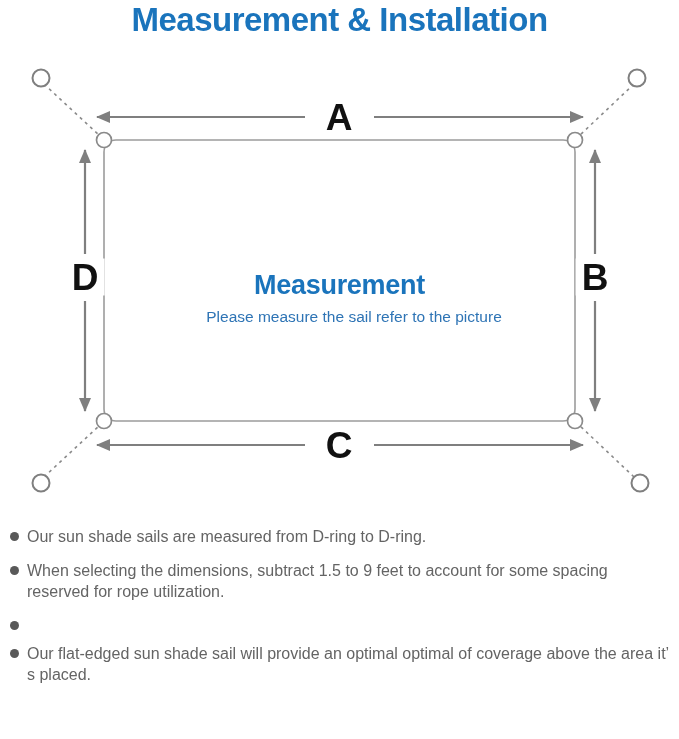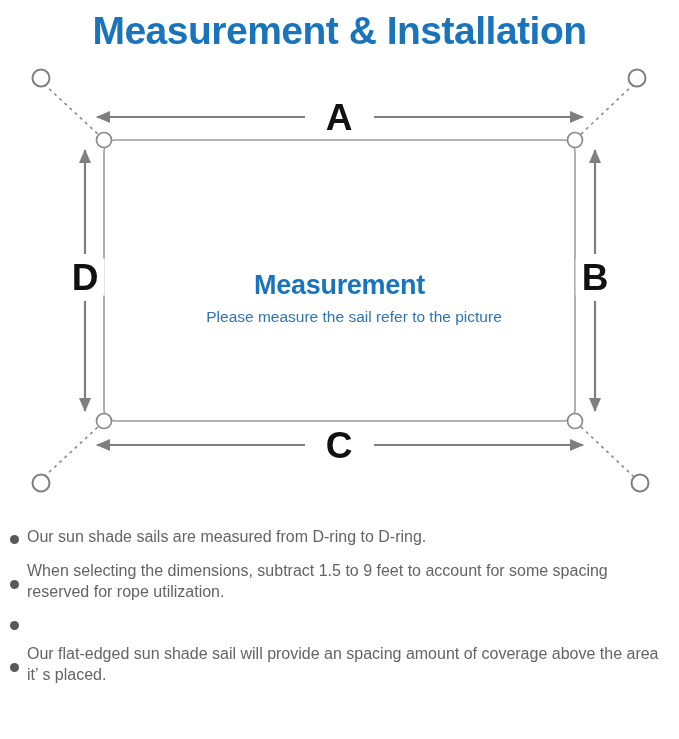--- a/index.html
+++ b/index.html
@@ -16,22 +16,22 @@
   
   .header {
     height: 60px;
     display: flex;
     align-items: flex-start;
     justify-content: center;
     padding-top: 2px;
     box-sizing: border-box;
   }
   .header h1 {
-    margin: 8px;
-    font-size: 39px;
+    margin: 0;
+    font-size: 33px;
     font-weight: bold;
     letter-spacing: -0.5px;
     color: #1a74bc;
     line-height: 1.1;
   }
 
   
   .diagram {
     position: relative;
     width: 679px;
@@ -79,21 +79,21 @@
 
   
   .notes {
     padding: 6px 10px 0 10px;
     box-sizing: border-box;
     width: 679px;
   }
   .notes ul { list-style: none; margin: 0; padding: 0; }
   .notes li {
     display: flex;
-    align-items: center;
+    align-items: flex-start;
     margin-bottom: 13px;
   }
   .bullet-dot {
     flex: 0 0 auto;
     width: 9px;
     height: 9px;
     border-radius: 50%;
     background: #595959;
     margin: 6px 8px 0 0;
   }
@@ -170,18 +170,18 @@
       </li>
       <li>
         <span class="bullet-dot"></span>
         <span class="note-text">When selecting the dimensions, subtract 1.5 to 9 feet to account for some spacing reserved for rope utilization.</span>
       </li>
       <li>
         <span class="bullet-dot"></span>
       </li>
       <li>
         <span class="bullet-dot"></span>
-        <span class="note-text">Our flat-edged sun shade sail will provide an spacing amount of coverage above the area it’ s placed.</span>
+        <span class="note-text">Our flat-edged sun shade sail will provide an optimal optimal of coverage above the area it’ s placed.</span>
       </li>
     </ul>
   </div>
 
 </div>
 
 </body></html>

